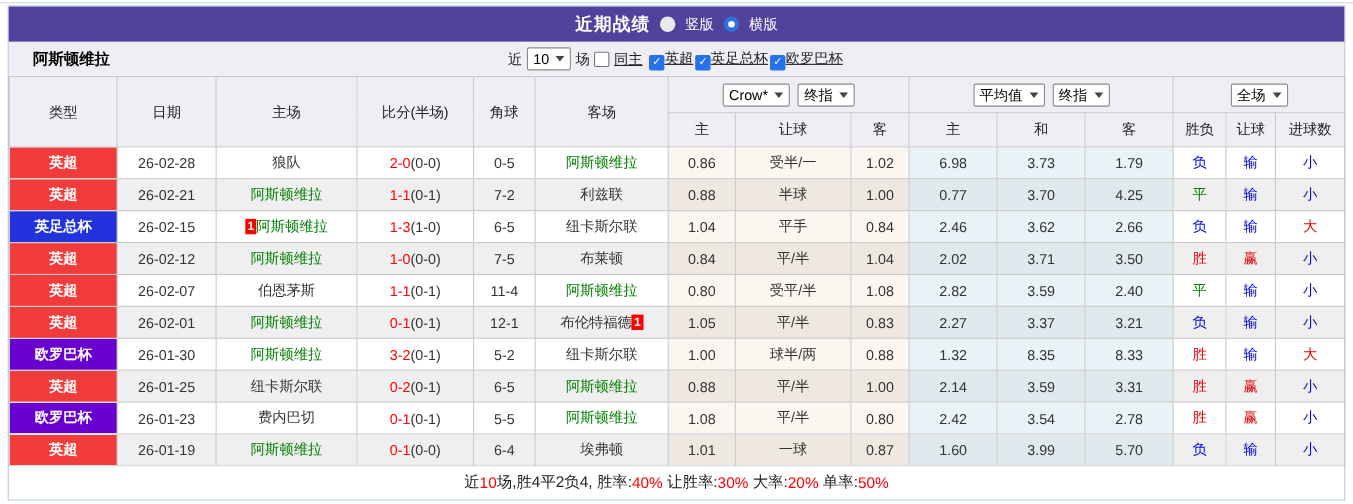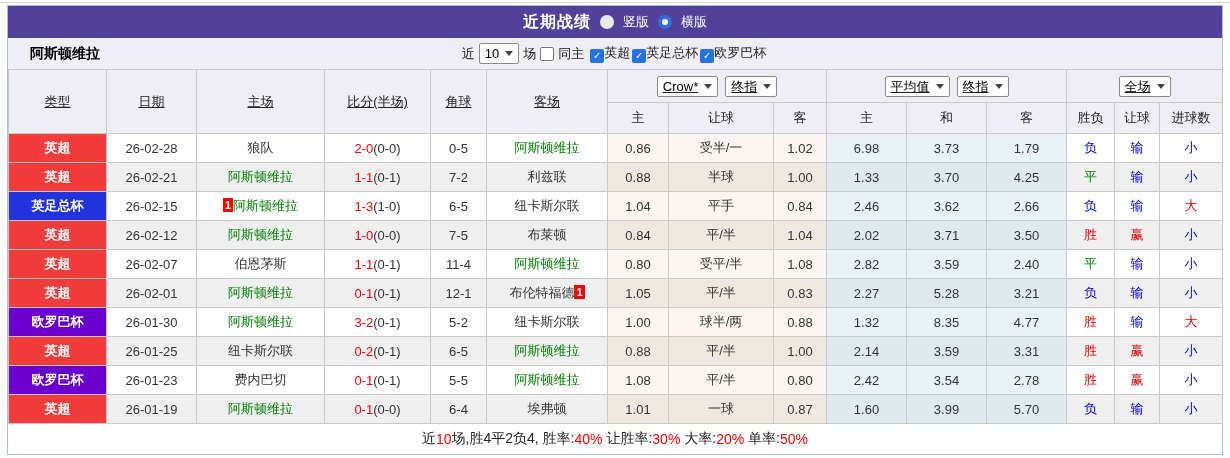--- a/index.html
+++ b/index.html
@@ -17,31 +17,31 @@
   .radio-label { font-size:13px; }
 
   
   .filter-bar { height:31px; background:#eeeef4; position:relative; display:flex; align-items:center; justify-content:center; font-size:13px; color:#222; }
   .team-name { position:absolute; left:22px; font-weight:bold; font-size:14px; color:#000; }
   .filter-controls { display:flex; align-items:center; gap:4px; }
   .cb { display:inline-flex; width:14px; height:14px; border-radius:2px; align-items:center; justify-content:center; vertical-align:-2px; }
   .cb.checked { background:#2572eb; }
   .cb.unchecked { background:#fff; border:1px solid #777; }
   .cb .tick { color:#fff; font-size:10px; font-weight:bold; line-height:1; }
-  .cb-label { margin-right:2px; }
+  .cb-label { margin-right:2px;text-decoration:underline; }
 
   
   .sel { display:inline-flex; align-items:center; background:#fff; border:1px solid #8a8a8a; border-radius:2px; padding:2px 5px; font-size:13px; line-height:15px; color:#000; }
   .caret { display:inline-block; width:0; height:0; border-left:4px solid transparent; border-right:4px solid transparent; border-top:5px solid #444; margin-left:6px; }
 
   
   table { border-collapse:collapse; width:100%; table-layout:fixed; font-size:13px; text-align:center; color:#333; }
   th, td { border:1px solid #c9c9c9; padding:0; white-space:nowrap; overflow:hidden; }
   thead th, thead td { background:#eeeef4; font-weight:normal; color:#222; }
-  thead tr.hrow1 th, thead tr.hrow1 td { height:33px;text-decoration:underline; }
+  thead tr.hrow1 th, thead tr.hrow1 td { height:33px; }
   thead tr.hrow2 th { height:31px; }
   tbody td { height:29px; }
   tbody tr:nth-child(odd)  td { background:#ffffff; }
   tbody tr:nth-child(even) td { background:#efefef; }
   tbody tr:nth-child(odd)  td.warm { background:#fbf6ef; }
   tbody tr:nth-child(even) td.warm { background:#eee8e1; }
   tbody tr:nth-child(odd)  td.cool { background:#e9f3f7; }
   tbody tr:nth-child(even) td.cool { background:#e0eaee; }
   td.badge { color:#fff; font-weight:bold; }
   .b-epl { background:#f23b3b !important; }
@@ -188,21 +188,21 @@
   <tr>
     <td class="badge b-epl">英超</td>
     <td>26-02-21</td>
     <td><span class="villa">阿斯顿维拉</span></td>
     <td><span class="ft">1-1</span><span class="ht">(0-1)</span></td>
     <td>7-2</td>
     <td><span class="">利兹联</span></td>
     <td class="warm">0.88</td>
     <td class="warm">半球</td>
     <td class="warm">1.00</td>
-    <td class="cool">1.33</td>
+    <td class="cool">0.77</td>
     <td class="cool">3.70</td>
     <td class="cool">4.25</td>
     <td class="c-green">平</td>
     <td class="c-blue">输</td>
     <td class="c-blue">小</td>
   </tr>
   <tr>
     <td class="badge b-facup">英足总杯</td>
     <td>26-02-15</td>
     <td><span class="mark">1</span><span class="villa">阿斯顿维拉</span></td>
@@ -257,39 +257,39 @@
     <td class="badge b-epl">英超</td>
     <td>26-02-01</td>
     <td><span class="villa">阿斯顿维拉</span></td>
     <td><span class="ft">0-1</span><span class="ht">(0-1)</span></td>
     <td>12-1</td>
     <td><span class="">布伦特福德</span><span class="mark">1</span></td>
     <td class="warm">1.05</td>
     <td class="warm">平/半</td>
     <td class="warm">0.83</td>
     <td class="cool">2.27</td>
-    <td class="cool">5.28</td>
+    <td class="cool">3.37</td>
     <td class="cool">3.21</td>
     <td class="c-blue">负</td>
     <td class="c-blue">输</td>
     <td class="c-blue">小</td>
   </tr>
   <tr>
     <td class="badge b-europa">欧罗巴杯</td>
     <td>26-01-30</td>
     <td><span class="villa">阿斯顿维拉</span></td>
     <td><span class="ft">3-2</span><span class="ht">(0-1)</span></td>
     <td>5-2</td>
     <td><span class="">纽卡斯尔联</span></td>
     <td class="warm">1.00</td>
     <td class="warm">球半/两</td>
     <td class="warm">0.88</td>
     <td class="cool">1.32</td>
     <td class="cool">8.35</td>
-    <td class="cool">4.77</td>
+    <td class="cool">8.33</td>
     <td class="c-red">胜</td>
     <td class="c-blue">输</td>
     <td class="c-red">大</td>
   </tr>
   <tr>
     <td class="badge b-epl">英超</td>
     <td>26-01-25</td>
     <td><span class="">纽卡斯尔联</span></td>
     <td><span class="ft">0-2</span><span class="ht">(0-1)</span></td>
     <td>6-5</td>

